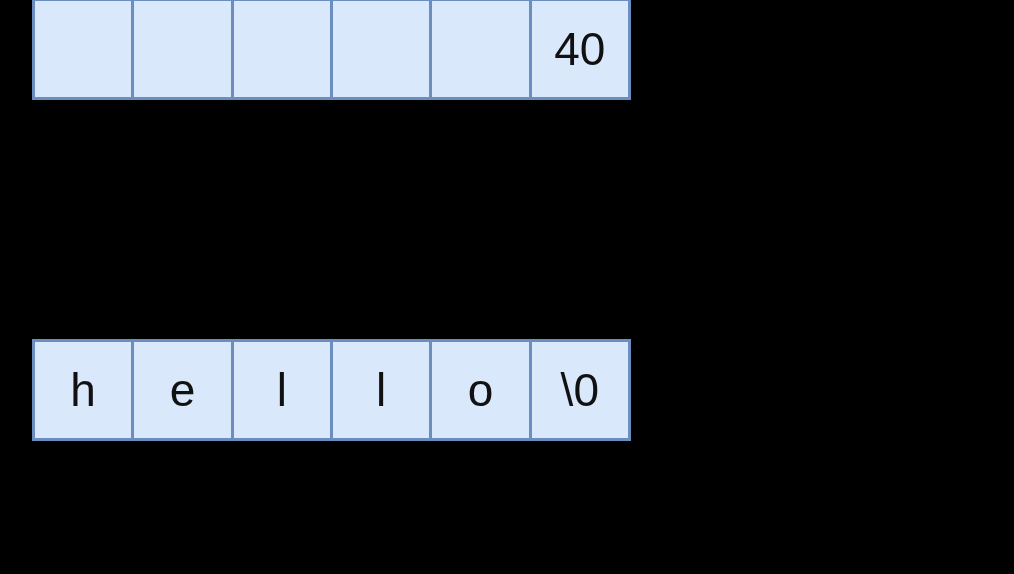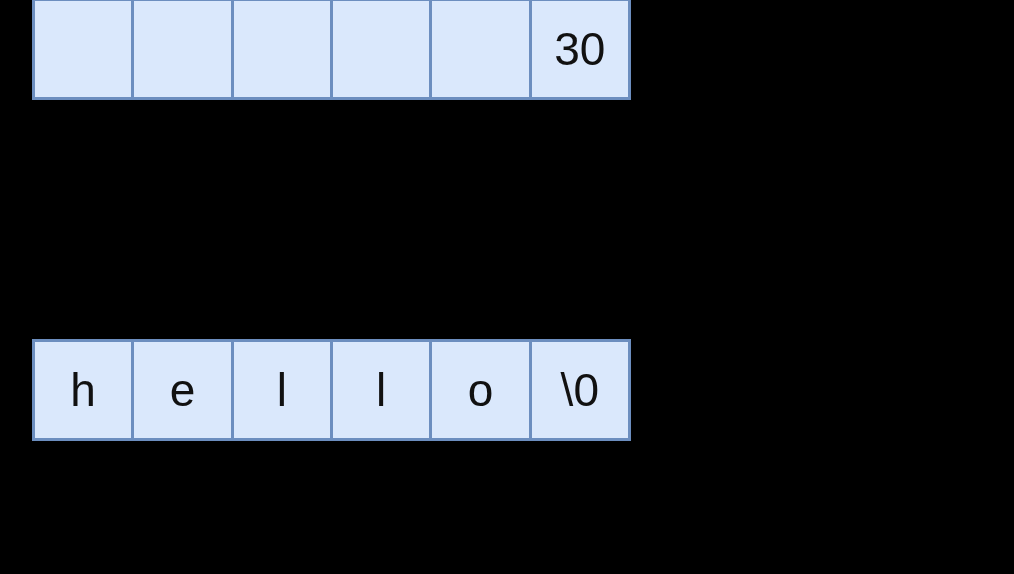--- a/index.html
+++ b/index.html
@@ -49,21 +49,21 @@
 <body style="background: rgb(0, 0, 0);">
 
 <div>
 
   <div class="array-row row-top">
     <div class="cell"></div>
     <div class="cell"></div>
     <div class="cell"></div>
     <div class="cell"></div>
     <div class="cell"></div>
-    <div class="cell">30</div>
+    <div class="cell">40</div>
   </div>
 
   <div class="array-row row-bottom">
     <div class="cell">h</div>
     <div class="cell">e</div>
     <div class="cell">l</div>
     <div class="cell">l</div>
     <div class="cell">o</div>
     <div class="cell">\0</div>
   </div>

